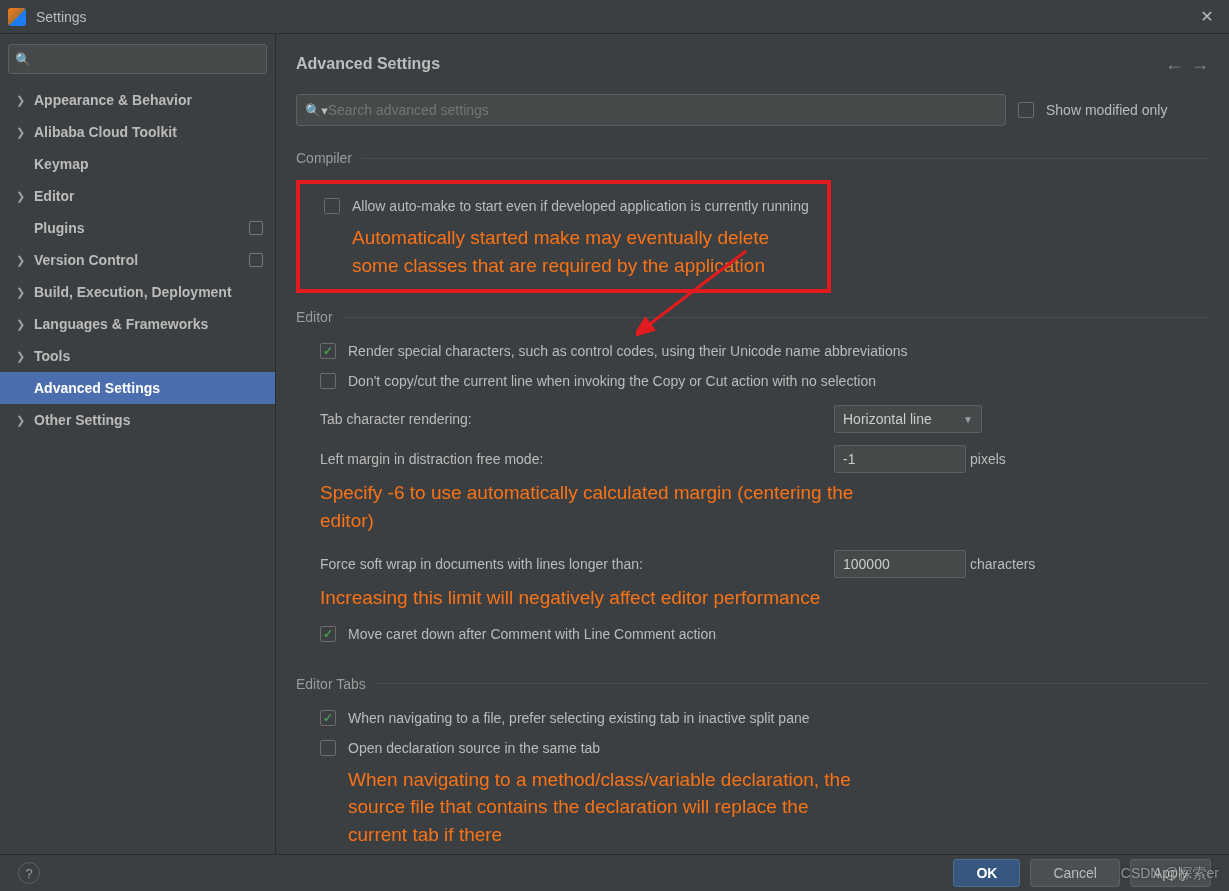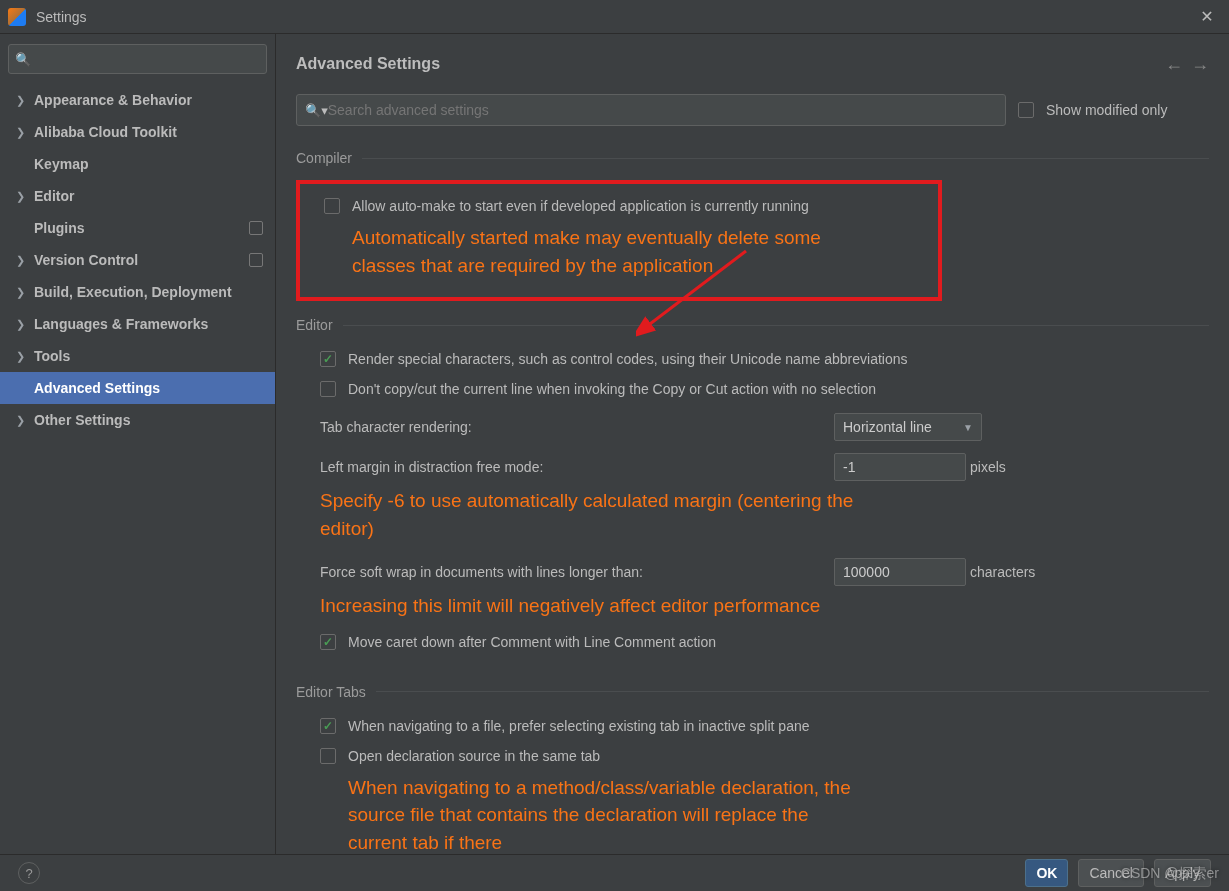--- a/index.html
+++ b/index.html
@@ -28,31 +28,31 @@
 .search-row { display: flex; align-items: center; gap: 12px; margin-bottom: 18px; }
 .adv-search { flex: 1; display: flex; align-items: center; height: 32px; background: #45494a; border: 1px solid #5e6060; border-radius: 3px; padding: 0 8px; max-width: 710px; }
 .adv-search input { flex:1; background: transparent; border: none; outline: none; color: #888; font-size: 14px; }
 .chk { width: 16px; height: 16px; border: 1px solid #6b6b6b; border-radius: 2px; background: #3c3f41; display: inline-flex; align-items: center; justify-content: center; cursor: pointer; flex-shrink: 0; }
 .chk.checked::after { content: "✓"; color: #499c54; font-size: 12px; font-weight: bold; }
 .section-title { color: #9b9b9b; font-size: 14px; display: flex; align-items: center; gap: 10px; margin-top: 6px; margin-bottom: 14px; }
 .section-title::after { content: ""; flex: 1; height: 1px; background: #4a4d4f; }
 .setting-row { display: flex; align-items: flex-start; gap: 12px; padding: 4px 0 10px 24px; }
 .setting-row .label { font-size: 14px; color: #bbbbbb; }
 .setting-help { color: #f97316; font-size: 19px; padding: 0 0 10px 52px; line-height: 1.45; max-width: 560px; }
-.highlight-box { border: 4px solid #e11b1e; padding: 10px 14px 8px 0; margin-left: 0; margin-bottom: 16px; width: 646px; }
+.highlight-box { border: 4px solid #e11b1e; padding: 10px 14px 0 0; margin-left: 0; margin-bottom: 16px; width: 535px; }
 .annot-arrow { position: absolute; left: 340px; top: 105px; pointer-events: none; }
 .field-row { display: flex; align-items: center; gap: 4px; padding: 6px 0 6px 24px; font-size: 14px; }
 .field-row .field-label { flex: 0 0 510px; color: #bbb; }
 .text-input { height: 28px; width: 132px; background: #45494a; border: 1px solid #5e6060; border-radius: 2px; color: #ccc; padding: 0 8px; font-size: 14px; }
 .select { height: 28px; width: 148px; background: #45494a; border: 1px solid #5e6060; border-radius: 2px; color: #ccc; padding: 0 8px; display: flex; align-items: center; justify-content: space-between; cursor: pointer; }
 .select .arr { color: #9aa0a6; font-size: 10px; }
 .footer { height: 37px; display: flex; align-items: center; padding: 0 18px; border-top: 1px solid #2b2b2b; background: #3c3f41; }
 .help-btn { width: 22px; height: 22px; border: 1px solid #5e6060; border-radius: 11px; display: flex; align-items: center; justify-content: center; color: #999; cursor: pointer; }
 .btns { margin-left: auto; display: flex; gap: 10px; }
-.btn { height: 28px; padding: 0 10px; border: 1px solid #5e6060; border-radius: 3px; background: #4c5052; color: #bbb; font-size: 14px; cursor: pointer; display: flex; align-items: center; }
+.btn { height: 28px; padding: 0 22px; border: 1px solid #5e6060; border-radius: 3px; background: #4c5052; color: #bbb; font-size: 14px; cursor: pointer; display: flex; align-items: center; }
 .btn.primary { background: #365880; border-color: #4c708c; color: #fff; font-weight: 600; }
 .watermark { position: absolute; right: 10px; bottom: 8px; color: #cfcfcf; opacity: 0.55; font-size: 14px; pointer-events: none; text-shadow: 0 0 4px #000; }
 .main-scroll { overflow-y: auto; flex: 1; position: relative; }
 .main-scroll::-webkit-scrollbar { width: 10px; }
 .main-scroll::-webkit-scrollbar-thumb { background: #5a5d5f; border-radius: 5px; }
 </style>
 </head>
 <body>
 
 <div class="titlebar">

